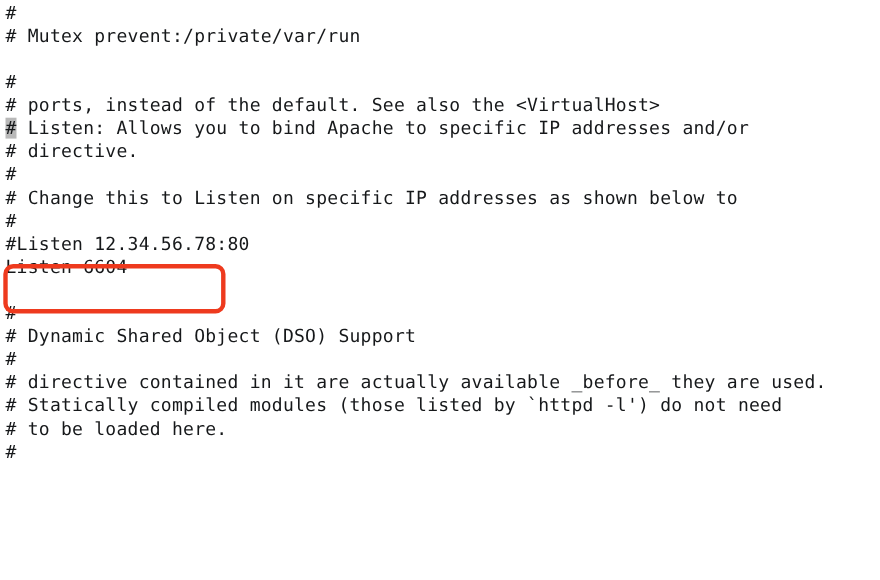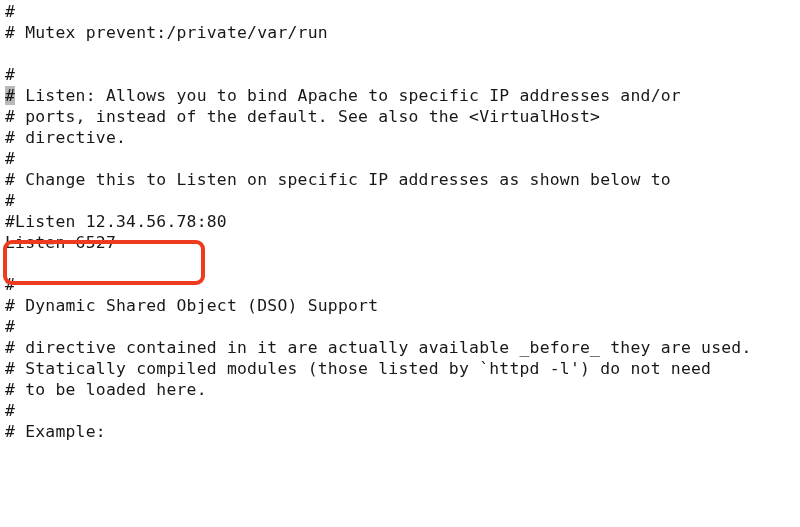--- a/index.html
+++ b/index.html
@@ -70,35 +70,34 @@
 <body>
 
 <div id="editor">
 
   <div class="code-area">
 
     <div class="code-line"><span>#</span></div>
     <div class="code-line"><span># Mutex prevent:/private/var/run</span></div>
     <div class="code-line blank"><span></span></div>
     <div class="code-line"><span>#</span></div>
+    <div class="code-line"><span># ports, instead of the default. See also the &lt;VirtualHost&gt;</span></div>
     <div class="code-line"><span class="sel">#</span><span> Listen: Allows you to bind Apache to specific IP addresses and/or</span></div>
-    <div class="code-line"><span># ports, instead of the default. See also the &lt;VirtualHost&gt;</span></div>
     <div class="code-line"><span># directive.</span></div>
     <div class="code-line"><span>#</span></div>
     <div class="code-line"><span># Change this to Listen on specific IP addresses as shown below to</span></div>
     <div class="code-line"><span>#</span></div>
     <div class="code-line"><span>#Listen 12.34.56.78:80</span></div>
-    <div class="code-line"><span>Listen 6527</span></div>
+    <div class="code-line"><span>Listen 6604</span></div>
     <div class="code-line blank"><span></span></div>
     <div class="code-line"><span>#</span></div>
     <div class="code-line"><span># Dynamic Shared Object (DSO) Support</span></div>
     <div class="code-line"><span>#</span></div>
     <div class="code-line"><span># directive contained in it are actually available _before_ they are used.</span></div>
     <div class="code-line"><span># Statically compiled modules (those listed by `httpd -l') do not need</span></div>
     <div class="code-line"><span># to be loaded here.</span></div>
     <div class="code-line"><span>#</span></div>
-    <div class="code-line"><span># Example:</span></div>
 
   </div>
 
   <div class="annotation-box"></div>
 
 </div>
 
 </body></html>

